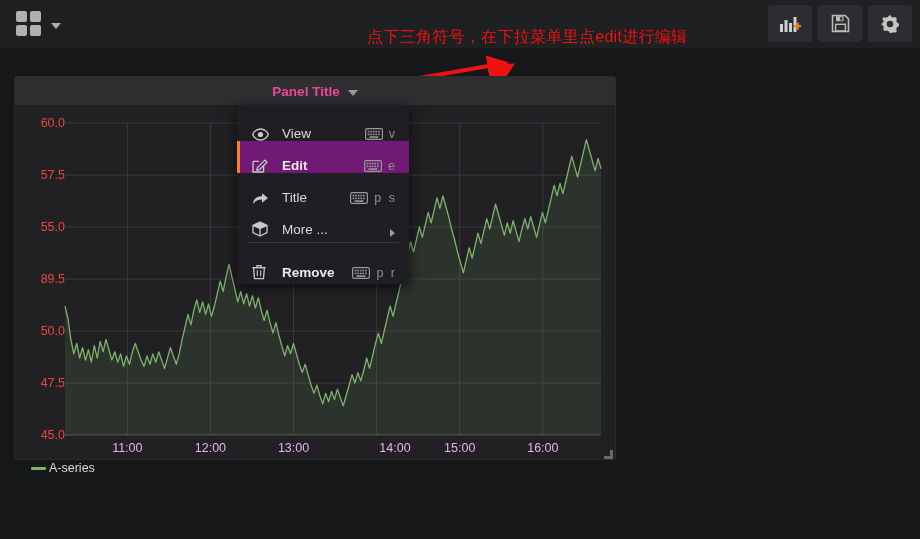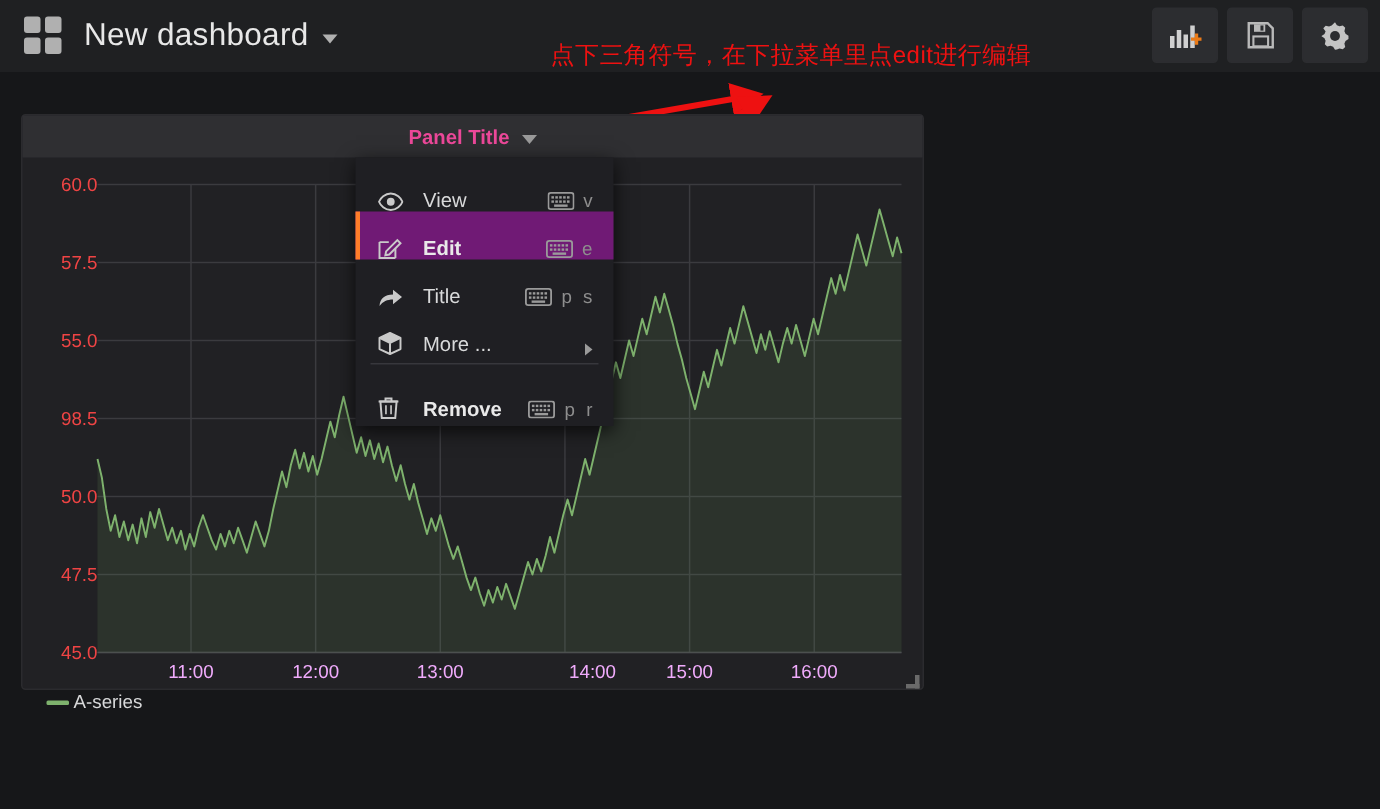--- a/index.html
+++ b/index.html
@@ -202,21 +202,20 @@
 </head>
 <body>
 
 <div class="navbar">
   <div class="dash-icon">
     <i></i>
     <i></i>
     <i></i>
     <i></i>
   </div>
-  <div class="dash-title">New dashboard</div>
   <div class="dash-caret"></div>
 
   <div class="nav-right">
     <div class="nav-btn">
       <svg width="22" height="18" viewBox="0 0 22 18">
         <rect x="1" y="9" width="3" height="8" fill="#d0d0d0"></rect>
         <rect x="5.5" y="5" width="3" height="12" fill="#d0d0d0"></rect>
         <rect x="10" y="8" width="3" height="9" fill="#d0d0d0"></rect>
         <rect x="14.5" y="2" width="3" height="15" fill="#d0d0d0"></rect>
         <path d="M16.5 10h2.6V7.4h2.2V10H24v2.2h-2.7v2.6h-2.2v-2.6h-2.6z" fill="#eb7b18" transform="translate(-1.5,0)"></path>
@@ -278,21 +277,21 @@
           <line x1="444.7286821705426" y1="18" x2="444.7286821705426" y2="330" stroke="#3b3b3f" stroke-width="1"></line>
           <line x1="527.829457364341" y1="18" x2="527.829457364341" y2="330" stroke="#3b3b3f" stroke-width="1"></line>
           <line x1="50" y1="330" x2="586" y2="330" stroke="#4a4a4e" stroke-width="1"></line>
           <path d="M50.00 201.04 L52.93 213.52 L55.86 234.32 L58.79 248.88 L61.72 238.48 L64.64 253.04 L67.57 242.64 L70.50 255.12 L73.43 244.72 L76.36 257.20 L79.29 240.56 L82.22 253.04 L85.15 236.40 L88.08 246.80 L91.01 234.32 L93.93 244.72 L96.86 255.12 L99.79 246.80 L102.72 257.20 L105.65 248.88 L108.58 261.36 L111.51 250.96 L114.44 259.28 L117.37 246.80 L120.30 238.48 L123.22 246.80 L126.15 255.12 L129.08 261.36 L132.01 250.96 L134.94 259.28 L137.87 248.88 L140.80 257.20 L143.73 246.80 L146.66 255.12 L149.58 263.44 L152.51 253.04 L155.44 242.64 L158.37 250.96 L161.30 259.28 L164.23 248.88 L167.16 234.32 L170.09 221.84 L173.02 209.36 L175.95 219.76 L178.87 205.20 L181.80 194.80 L184.73 207.28 L187.66 196.88 L190.59 209.36 L193.52 198.96 L196.45 211.44 L199.38 201.04 L202.31 188.56 L205.23 176.08 L208.16 186.48 L211.09 171.92 L214.02 159.44 L216.95 171.92 L219.88 184.40 L222.81 196.88 L225.74 186.48 L228.67 198.96 L231.60 188.56 L234.52 201.04 L237.45 190.64 L240.38 203.12 L243.31 192.72 L246.24 205.20 L249.17 215.60 L252.10 205.20 L255.03 217.68 L257.96 228.08 L260.89 217.68 L263.81 230.16 L266.74 240.56 L269.67 250.96 L272.60 240.56 L275.53 248.88 L278.46 238.48 L281.39 248.88 L284.32 259.28 L287.25 267.60 L290.17 259.28 L293.10 269.68 L296.03 280.08 L298.96 288.40 L301.89 280.08 L304.82 290.48 L307.75 298.80 L310.68 288.40 L313.61 296.72 L316.54 286.32 L319.46 294.64 L322.39 284.24 L325.32 292.56 L328.25 300.88 L331.18 290.48 L334.11 280.08 L337.04 269.68 L339.97 278.00 L342.90 267.60 L345.83 275.92 L348.75 265.52 L351.68 253.04 L354.61 263.44 L357.54 250.96 L360.47 238.48 L363.40 228.08 L366.33 238.48 L369.26 226.00 L372.19 213.52 L375.11 201.04 L378.04 211.44 L380.97 198.96 L383.90 186.48 L386.83 174.00 L389.76 161.52 L392.69 149.04 L395.62 136.56 L398.55 146.96 L401.48 134.48 L404.40 122.00 L407.33 132.40 L410.26 119.92 L413.19 107.44 L416.12 117.84 L419.05 105.36 L421.98 92.88 L424.91 103.28 L427.84 90.80 L430.77 101.20 L433.69 111.60 L436.62 124.08 L439.55 134.48 L442.48 146.96 L445.41 157.36 L448.34 167.76 L451.27 155.28 L454.20 142.80 L457.13 153.20 L460.05 140.72 L462.98 128.24 L465.91 138.64 L468.84 126.16 L471.77 113.68 L474.70 124.08 L477.63 111.60 L480.56 99.12 L483.49 109.52 L486.42 119.92 L489.34 130.32 L492.27 117.84 L495.20 128.24 L498.13 115.76 L501.06 126.16 L503.99 136.56 L506.92 124.08 L509.85 113.68 L512.78 124.08 L515.70 111.60 L518.63 122.00 L521.56 132.40 L524.49 119.92 L527.42 107.44 L530.35 117.84 L533.28 105.36 L536.21 92.88 L539.14 80.40 L542.07 90.80 L544.99 78.32 L547.92 88.72 L550.85 76.24 L553.78 63.76 L556.71 51.28 L559.64 61.68 L562.57 72.08 L565.50 59.60 L568.43 47.12 L571.36 34.64 L574.28 45.04 L577.21 55.44 L580.14 65.84 L583.07 53.36 L586.00 63.76 L586.00 330 L50 330 Z" fill="#7eb26d" fill-opacity="0.12" stroke="none"></path>
           <path d="M50.00 201.04 L52.93 213.52 L55.86 234.32 L58.79 248.88 L61.72 238.48 L64.64 253.04 L67.57 242.64 L70.50 255.12 L73.43 244.72 L76.36 257.20 L79.29 240.56 L82.22 253.04 L85.15 236.40 L88.08 246.80 L91.01 234.32 L93.93 244.72 L96.86 255.12 L99.79 246.80 L102.72 257.20 L105.65 248.88 L108.58 261.36 L111.51 250.96 L114.44 259.28 L117.37 246.80 L120.30 238.48 L123.22 246.80 L126.15 255.12 L129.08 261.36 L132.01 250.96 L134.94 259.28 L137.87 248.88 L140.80 257.20 L143.73 246.80 L146.66 255.12 L149.58 263.44 L152.51 253.04 L155.44 242.64 L158.37 250.96 L161.30 259.28 L164.23 248.88 L167.16 234.32 L170.09 221.84 L173.02 209.36 L175.95 219.76 L178.87 205.20 L181.80 194.80 L184.73 207.28 L187.66 196.88 L190.59 209.36 L193.52 198.96 L196.45 211.44 L199.38 201.04 L202.31 188.56 L205.23 176.08 L208.16 186.48 L211.09 171.92 L214.02 159.44 L216.95 171.92 L219.88 184.40 L222.81 196.88 L225.74 186.48 L228.67 198.96 L231.60 188.56 L234.52 201.04 L237.45 190.64 L240.38 203.12 L243.31 192.72 L246.24 205.20 L249.17 215.60 L252.10 205.20 L255.03 217.68 L257.96 228.08 L260.89 217.68 L263.81 230.16 L266.74 240.56 L269.67 250.96 L272.60 240.56 L275.53 248.88 L278.46 238.48 L281.39 248.88 L284.32 259.28 L287.25 267.60 L290.17 259.28 L293.10 269.68 L296.03 280.08 L298.96 288.40 L301.89 280.08 L304.82 290.48 L307.75 298.80 L310.68 288.40 L313.61 296.72 L316.54 286.32 L319.46 294.64 L322.39 284.24 L325.32 292.56 L328.25 300.88 L331.18 290.48 L334.11 280.08 L337.04 269.68 L339.97 278.00 L342.90 267.60 L345.83 275.92 L348.75 265.52 L351.68 253.04 L354.61 263.44 L357.54 250.96 L360.47 238.48 L363.40 228.08 L366.33 238.48 L369.26 226.00 L372.19 213.52 L375.11 201.04 L378.04 211.44 L380.97 198.96 L383.90 186.48 L386.83 174.00 L389.76 161.52 L392.69 149.04 L395.62 136.56 L398.55 146.96 L401.48 134.48 L404.40 122.00 L407.33 132.40 L410.26 119.92 L413.19 107.44 L416.12 117.84 L419.05 105.36 L421.98 92.88 L424.91 103.28 L427.84 90.80 L430.77 101.20 L433.69 111.60 L436.62 124.08 L439.55 134.48 L442.48 146.96 L445.41 157.36 L448.34 167.76 L451.27 155.28 L454.20 142.80 L457.13 153.20 L460.05 140.72 L462.98 128.24 L465.91 138.64 L468.84 126.16 L471.77 113.68 L474.70 124.08 L477.63 111.60 L480.56 99.12 L483.49 109.52 L486.42 119.92 L489.34 130.32 L492.27 117.84 L495.20 128.24 L498.13 115.76 L501.06 126.16 L503.99 136.56 L506.92 124.08 L509.85 113.68 L512.78 124.08 L515.70 111.60 L518.63 122.00 L521.56 132.40 L524.49 119.92 L527.42 107.44 L530.35 117.84 L533.28 105.36 L536.21 92.88 L539.14 80.40 L542.07 90.80 L544.99 78.32 L547.92 88.72 L550.85 76.24 L553.78 63.76 L556.71 51.28 L559.64 61.68 L562.57 72.08 L565.50 59.60 L568.43 47.12 L571.36 34.64 L574.28 45.04 L577.21 55.44 L580.14 65.84 L583.07 53.36 L586.00 63.76 " fill="none" stroke="#7eb26d" stroke-width="1.3" stroke-linejoin="round"></path>
         </svg>
       <div class="ylabels" id="ylabels">
           <div class="ytick" style="top: 330px;">45.0</div>
           <div class="ytick" style="top: 278px;">47.5</div>
           <div class="ytick" style="top: 226px;">50.0</div>
-          <div class="ytick" style="top: 174px;">98.5</div>
+          <div class="ytick" style="top: 174px;">89.5</div>
           <div class="ytick" style="top: 122px;">55.0</div>
           <div class="ytick" style="top: 70px;">57.5</div>
           <div class="ytick" style="top: 18px;">60.0</div>
         </div>
       <div class="xlabels" id="xlabels">
           <div class="xtick" style="left: 112.326px;">11:00</div>
           <div class="xtick" style="left: 195.426px;">12:00</div>
           <div class="xtick" style="left: 278.527px;">13:00</div>
           <div class="xtick" style="left: 364px; margin-left: 16px;">14:00</div>
           <div class="xtick" style="left: 444.729px;">15:00</div>

